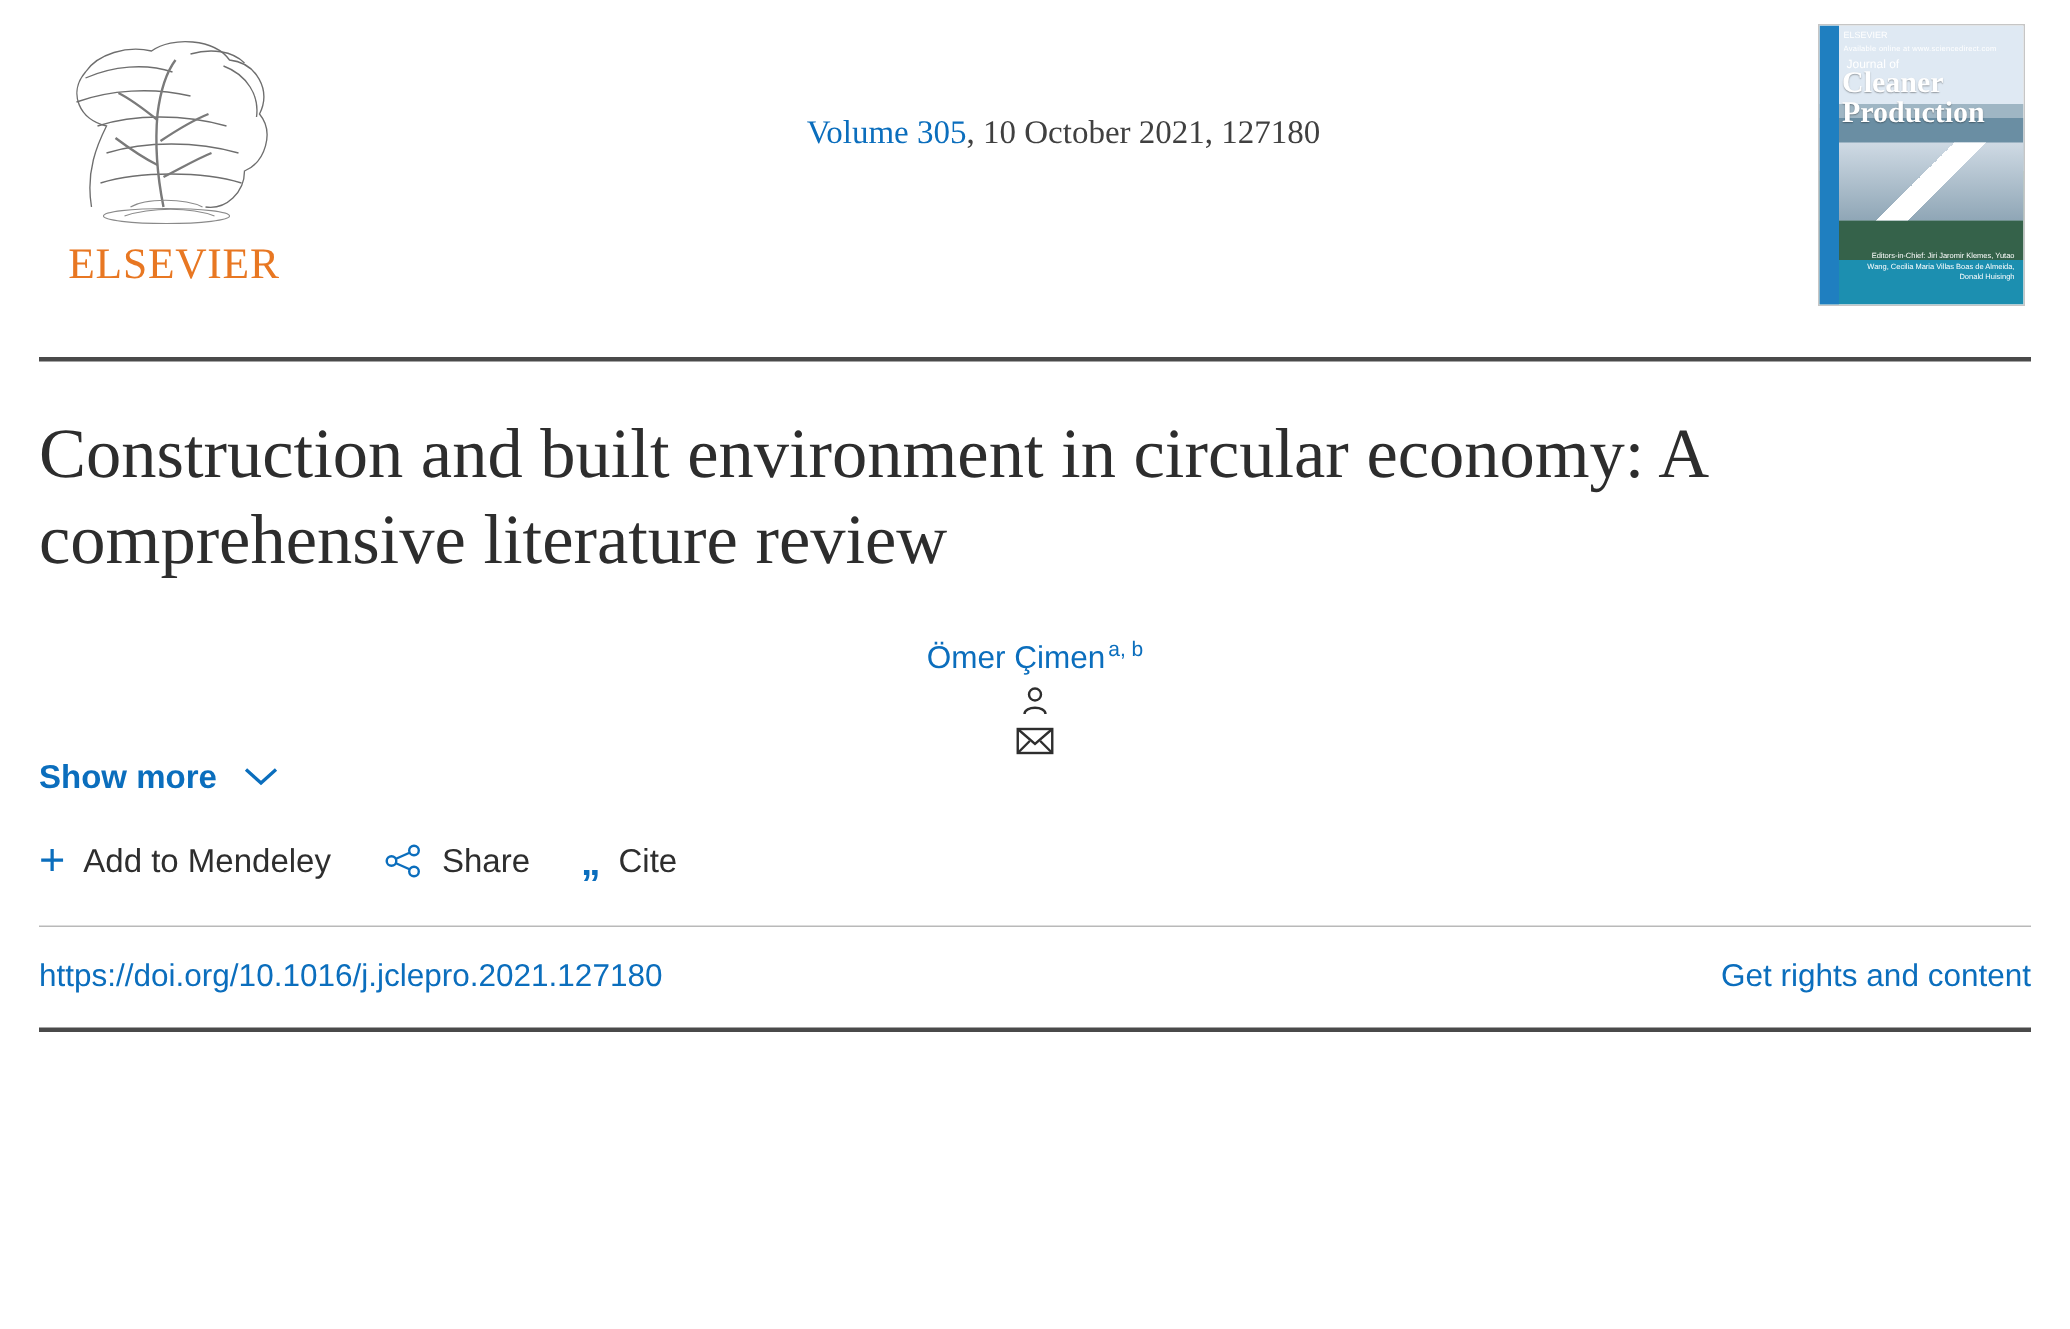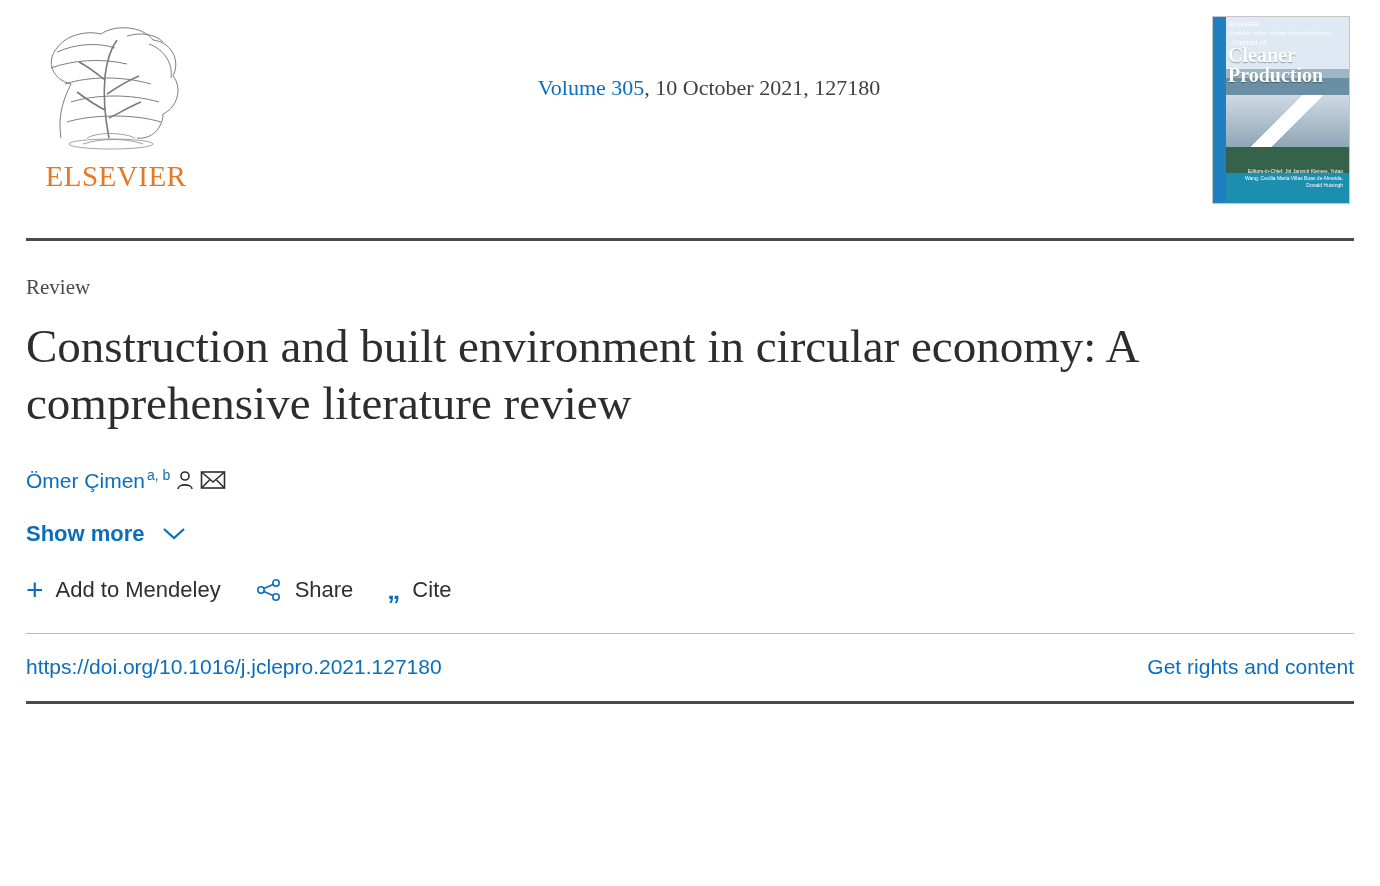--- a/index.html
+++ b/index.html
@@ -167,21 +167,21 @@
     font-weight: 400;
     color: #2d2d2d;
     margin: 0 0 34px 0;
     max-width: 1270px;
   }
   .authors {
     display: flex;
     align-items: center;
     gap: 4px;
     font-size: 21px;
-    margin-bottom: 28px;
+    flex-direction: column;
   }
   .author-name {
     color: #0b6ebd;
     font-family: "Liberation Sans", sans-serif;
   }
   .author-affil {
     color: #0b6ebd;
     font-size: 14px;
     vertical-align: super;
     margin-left: 2px;
@@ -301,21 +301,20 @@
         <span>Cleaner</span><br>
         <span>Production</span>
       </div>
       <div class="cover-caption">Editors-in-Chief: Jiri Jaromir Klemes, Yutao Wang, Cecilia Maria Villas Boas de Almeida, Donald Huisingh</div>
     </div>
   </div>
 
   <div class="rule-thick"></div>
 
   <div class="article">
-    <div class="doctype">Review</div>
 
     <h1 class="article-title">Construction and built environment in circular economy: A comprehensive literature review</h1>
 
     <div class="authors">
       <span>
         <span class="author-name">Ömer Çimen</span><span class="author-affil">a, b</span>
       </span>
       <span class="icon-btn">
         <svg width="22" height="24" viewBox="0 0 22 24" fill="none" stroke="#2e2e2e" stroke-width="1.6">
           <circle cx="11" cy="8" r="4"></circle>

